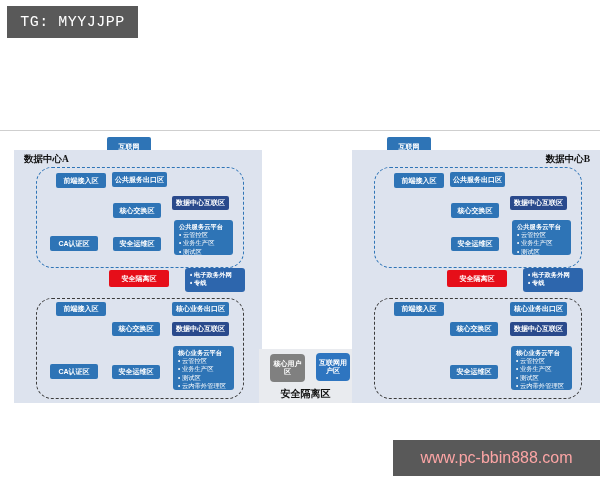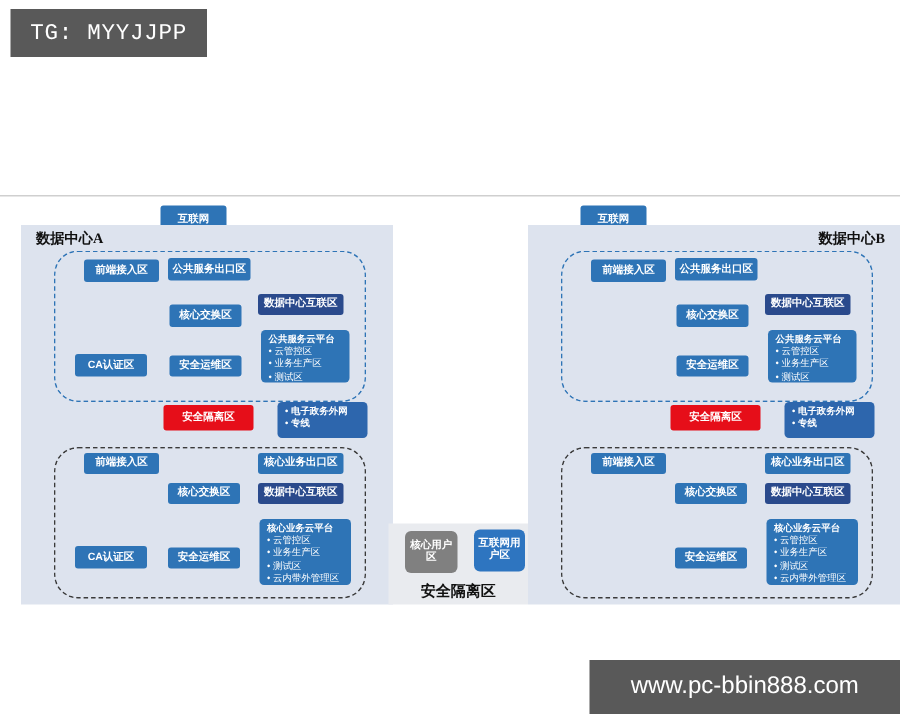--- a/index.html
+++ b/index.html
@@ -3,21 +3,21 @@
 <meta charset="utf-8">
 <style>
   html,body{margin:0;padding:0;background:#fff;}
   #slide{position:relative;width:600px;height:480px;background:#ffffff;overflow:hidden;
          font-family:"Liberation Sans","DejaVu Sans",sans-serif;}
 
   
   .badge{position:absolute;left:7px;top:6px;width:131px;height:32px;background:#595959;
          color:#fff;font-size:15px;display:flex;align-items:center;justify-content:center;letter-spacing:.5px;font-family:Liberation Mono, monospace;}
   .watermark{position:absolute;left:393px;top:440px;width:207px;height:36px;background:#595959;
-         color:#ffffff;font-size:16px;display:flex;align-items:center;justify-content:center;}
+         color:#fca5a5;font-size:16px;display:flex;align-items:center;justify-content:center;}
 
   
   .title{position:absolute;left:28px;top:86px;width:560px;color:#1d3d87;font-size:20px;
          font-weight:bold;letter-spacing:.5px;}
   .title-rule{position:absolute;left:0;top:130px;width:600px;height:0;border-top:1px solid #cfcfcf;}
 
   
   .internet{position:absolute;top:137px;width:44px;height:20px;background:#4a70b8;color:#fff;
          font-size:7.5px;font-weight:bold;display:flex;align-items:center;justify-content:center;border-radius:2px;}
   .internet.a{left:107px;} .internet.b{left:387px;}

